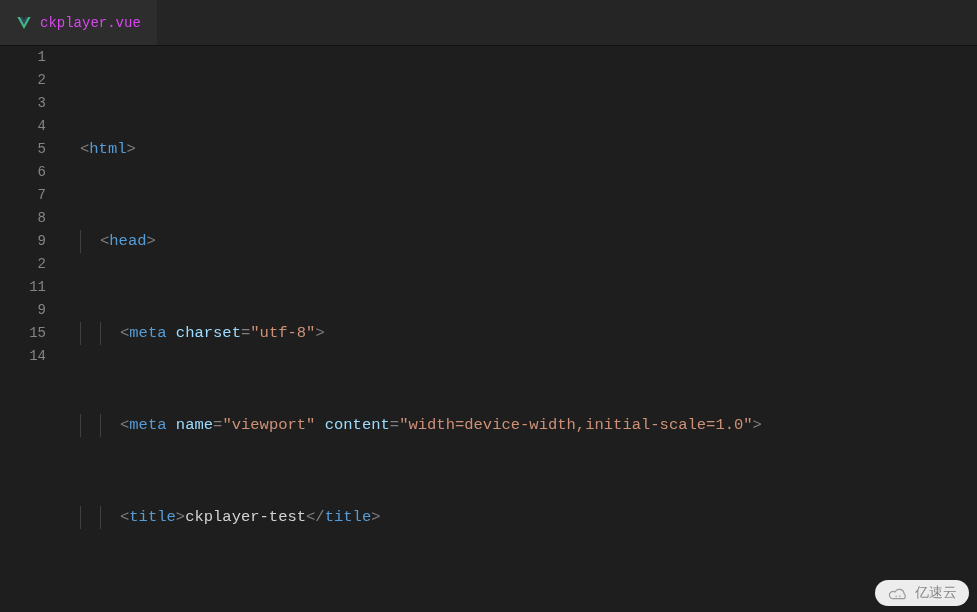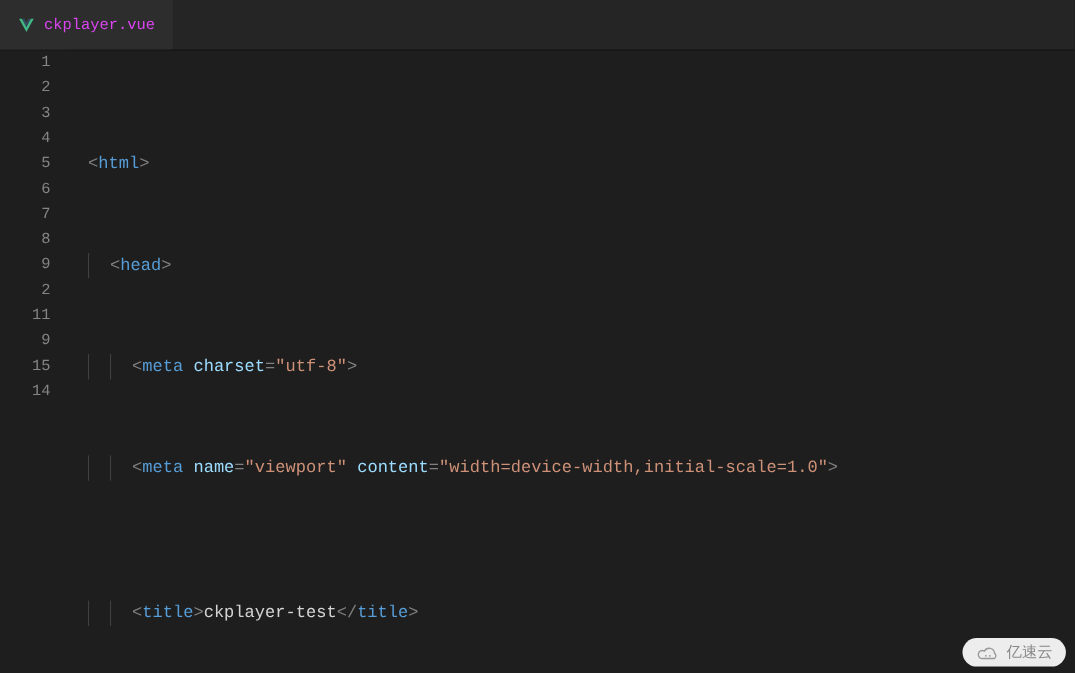--- a/index.html
+++ b/index.html
@@ -148,21 +148,21 @@
     
     
     <div class="code-line"><span class="p">&lt;</span><span class="tg">html</span><span class="p">&gt;</span></div>
     
     <div class="code-line" style="padding-left:36px;"><span class="indent-guide" style="left:16px;"></span><span class="p">&lt;</span><span class="tg">head</span><span class="p">&gt;</span></div>
     
     <div class="code-line" style="padding-left:56px;"><span class="indent-guide" style="left:16px;"></span><span class="indent-guide" style="left:36px;"></span><span class="p">&lt;</span><span class="tg">meta</span><span> </span><span class="an">charset</span><span class="p">=</span><span class="st">"utf-8"</span><span class="p">&gt;</span></div>
     
     <div class="code-line" style="padding-left:56px;"><span class="indent-guide" style="left:16px;"></span><span class="indent-guide" style="left:36px;"></span><span class="p">&lt;</span><span class="tg">meta</span><span> </span><span class="an">name</span><span class="p">=</span><span class="st">"viewport"</span><span> </span><span class="an">content</span><span class="p">=</span><span class="st">"width=device-width,initial-scale=1.0"</span><span class="p">&gt;</span></div>
     
-    <div class="code-line" style="padding-left:56px;margin-top:40px;"><span class="indent-guide" style="left:16px;"></span><span class="indent-guide" style="left:36px;"></span><span class="p">&lt;</span><span class="tg">title</span><span class="p">&gt;</span><span class="tx">ckplayer-test</span><span class="p">&lt;/</span><span class="tg">title</span><span class="p">&gt;</span></div>
+    <div class="code-line" style="padding-left:56px;"><span class="indent-guide" style="left:16px;"></span><span class="indent-guide" style="left:36px;"></span><span class="p">&lt;</span><span class="tg">title</span><span class="p">&gt;</span><span class="tx">ckplayer-test</span><span class="p">&lt;/</span><span class="tg">title</span><span class="p">&gt;</span></div>
     
     
     
     
     
     
     
     
     
     

